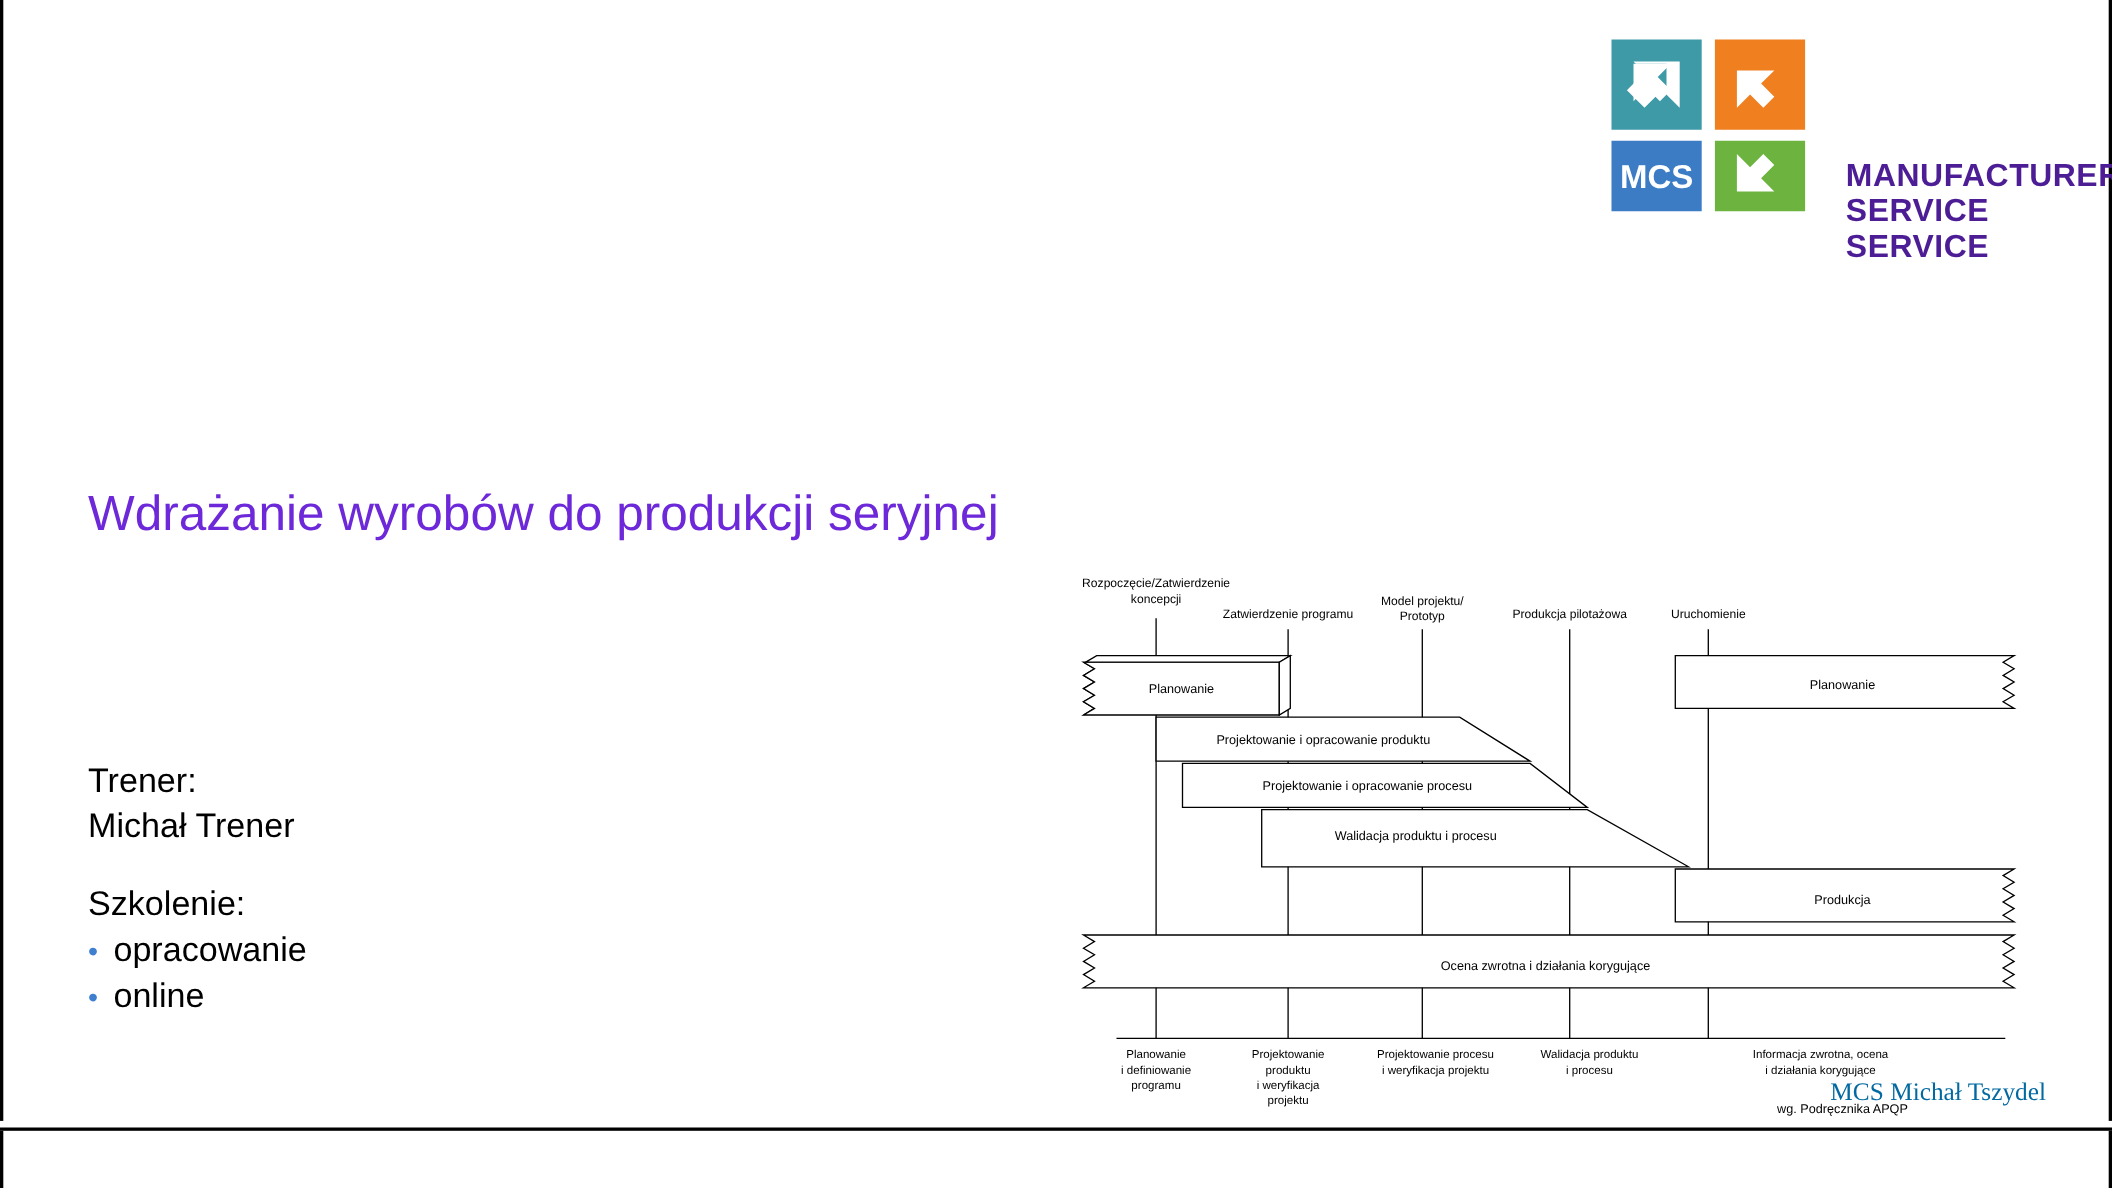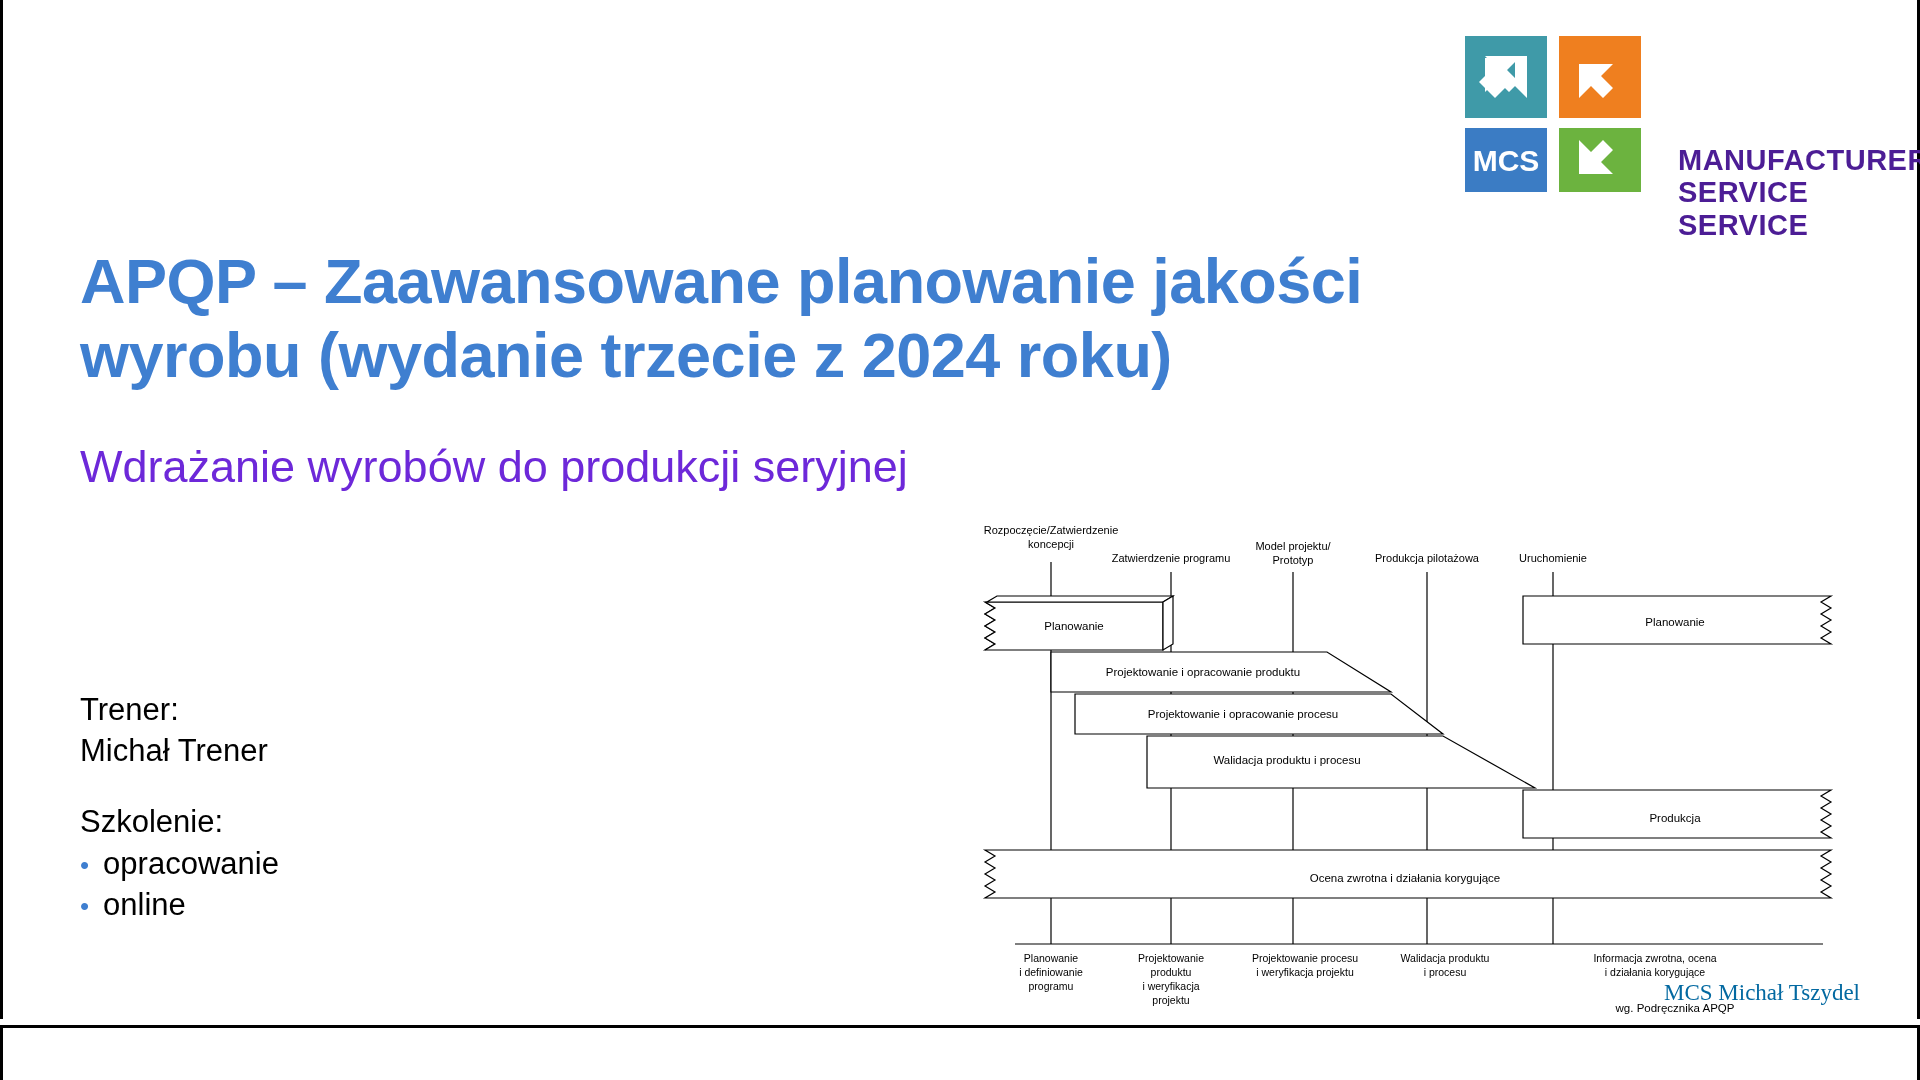--- a/index.html
+++ b/index.html
@@ -165,24 +165,20 @@
 
       <path d="M150 0 L200 0 L50 170 L0 170 Z" fill="#ffffff" opacity="0"></path>
     </svg>
     <div class="logo-text">
       <div>MANUFACTURER</div>
       <div>SERVICE</div>
       <div>SERVICE</div>
     </div>
   </div>
 
-  <div class="title">
-    <div>APQP – Zaawansowane planowanie jakości</div>
-    <div>wyrobu (wydanie trzecie z 2024 roku)</div>
-  </div>
 
   <div class="subtitle">Wdrażanie wyrobów do produkcji seryjnej</div>
 
   <div class="info-block">
     <div>Trener:</div>
     <div>Michał Trener</div>
     <div class="gap"></div>
     <div>Szkolenie:</div>
     <div class="bullet-row">
       <span class="bullet-dot">•</span>

